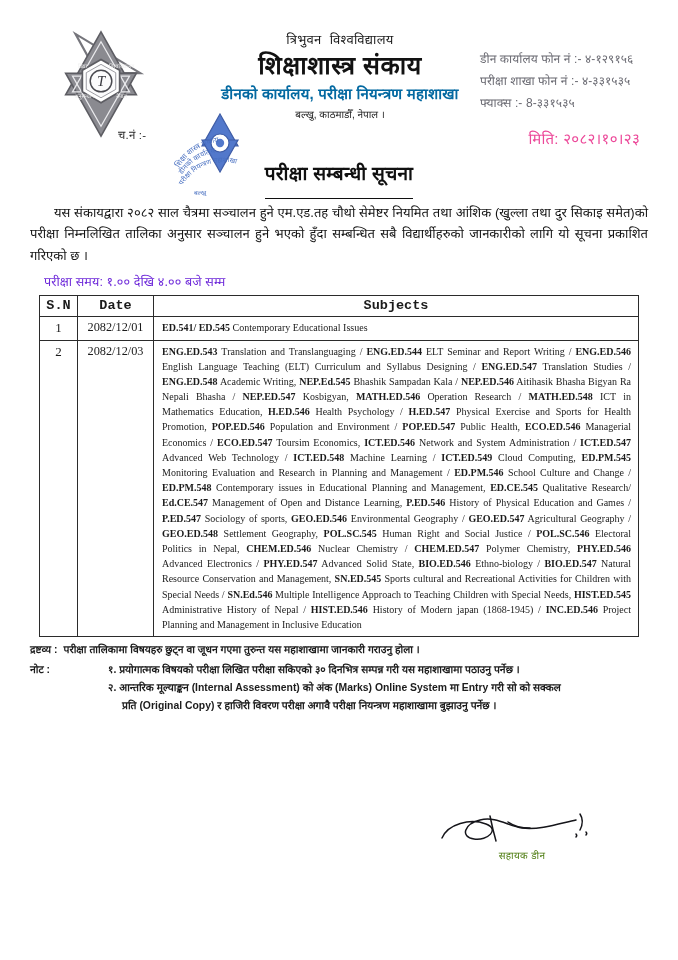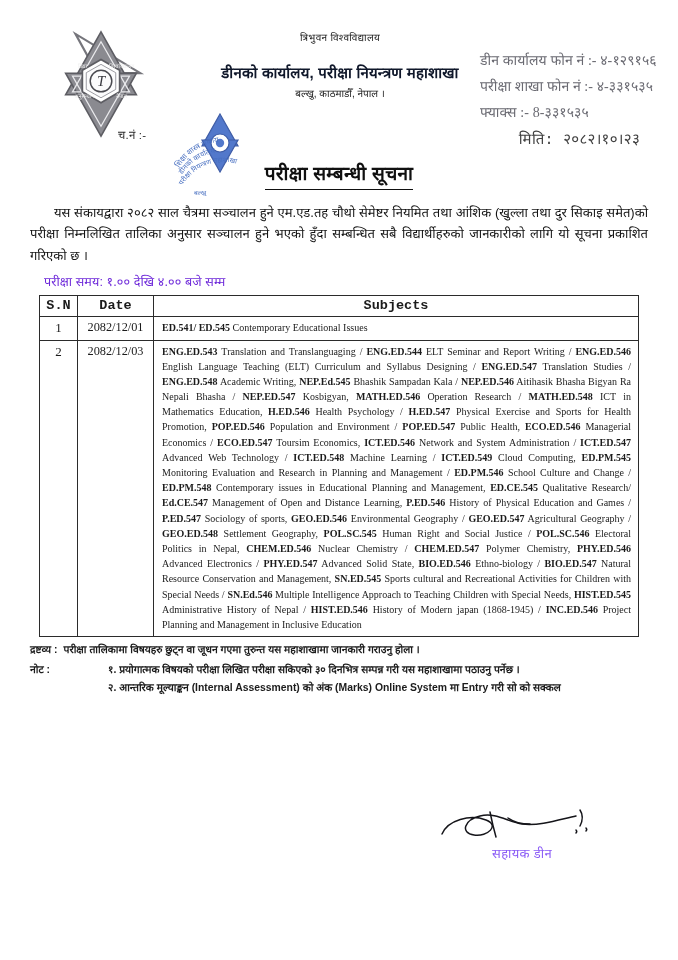--- a/index.html
+++ b/index.html
@@ -41,68 +41,68 @@
     letter-spacing: .2px;
   }
 
   .head-center {
     position: absolute;
     left: 175px; top: 30px;
     width: 330px;
     text-align: center;
   }
   .univ {
-    font-size: 10px;
+    font-size: 13px;
     color: #1a1a1a;
     letter-spacing: .3px;
     margin-bottom: 2px;
-    font-family: Liberation Sans, sans-serif;
+    font-family: Liberation Mono, monospace;
   }
   .faculty {
     font-size: 25px;
     font-weight: bold;
     letter-spacing: .5px;
     line-height: 1.22;
     color: #121212;
     font-family: "Liberation Sans", sans-serif;
   }
   .office {
     font-size: 15px;
     font-weight: bold;
-    margin-top: 18px;
-    color: #0f172a;
+    margin-top: 2px;
+    color: #0369a1;
     letter-spacing: .2px;
     font-family: "Liberation Sans", sans-serif;
     text-align: center;
   }
   .address {
     font-size: 10px;
     margin-top: 4px;
     color: #222;
     font-family: "Liberation Sans", sans-serif;
   }
 
   .contacts {
     position: absolute;
     right: 16px; top: 48px;
     width: 182px;
-    font-family: Liberation Serif, serif;
-    font-size: 14px;
+    font-family: Liberation Sans, sans-serif;
+    font-size: 12px;
     color: #6a6a72;
     line-height: 1.85;
     letter-spacing: .1px;
   }
   .contacts div { white-space: nowrap; }
 
   .date-line {
     position: absolute;
     right: 38px; top: 128px;
     font-size: 15px;
-    font-family: Liberation Mono, monospace;
-    color: #404040;
+    font-family: Liberation Sans, sans-serif;
+    color: #ec4899;
     letter-spacing: .3px;
   }
 
   
   .stamp {
     position: absolute;
     left: 168px; top: 108px;
     width: 112px; height: 88px;
     pointer-events: none;
   }
@@ -113,21 +113,21 @@
     left: 0; right: 0; top: 160px;
     text-align: center;
     font-size: 19px;
     font-weight: bold;
     font-family: "Liberation Sans", sans-serif;
     color: #101010;
     letter-spacing: .3px;
   }
   .notice-title span {
     border-bottom: 1.4px solid #101010;
-    padding-bottom: 5px;
+    padding-bottom: 14px;
   }
 
   
   .intro {
     margin: 0 30px 0 30px;
     padding-top: 12px;
     font-size: 13px;
     font-family: "Liberation Sans", sans-serif;
     line-height: 1.65;
     text-align: justify;
@@ -213,22 +213,22 @@
   
   .sig-block {
     position: absolute;
     right: 56px; bottom: 98px;
     width: 200px;
     text-align: center;
   }
   .sig-svg { width: 185px; height: 46px; display:block; margin: 0 auto -6px auto; }
   .sig-label {
     font-family: "Liberation Sans", sans-serif;
-    font-size: 13px;
-    color: #8b5cf6;
+    font-size: 10px;
+    color: #4d7c0f;
     letter-spacing: .3px;
   }
 </style>
 </head>
 <body>
 
 <div class="page">
 
   <div class="header">
 
@@ -255,20 +255,21 @@
           <text x="43" y="71">अनुसन्धान</text>
           <text x="81" y="71">नेपाल</text>
         </g>
       </svg>
     </div>
 
     <div class="chalani">च.नं :-</div>
 
     <div class="head-center">
       <div class="univ">त्रिभुवन विश्वविद्यालय</div>
+      <div class="faculty">शिक्षाशास्त्र संकाय</div>
       <div class="office">डीनको कार्यालय, परीक्षा नियन्त्रण महाशाखा</div>
       <div class="address">बल्खु, काठमाडौँ, नेपाल ।</div>
     </div>
 
     <div class="contacts">
       <div>डीन कार्यालय फोन नं :- ४-१२९१५६</div>
       <div>परीक्षा शाखा फोन नं  :- ४-३३१५३५</div>
       <div>फ्याक्स :-  8-३३१५३५</div>
     </div>
 
@@ -339,20 +340,21 @@
       <span class="note-lbl">द्रष्टव्य :</span>
       <span class="note-txt">परीक्षा तालिकामा विषयहरु छुट्न वा जूधन गएमा तुरुन्त यस महाशाखामा जानकारी गराउनु होला ।</span>
     </div>
     <div class="note-row" style="margin-top:4px;gap:44px;">
       <span class="note-lbl w">नोट :</span>
       <span class="note-txt">
         <span>१. प्रयोगात्मक विषयको परीक्षा लिखित परीक्षा सकिएको ३० दिनभित्र सम्पन्न गरी यस महाशाखामा पठाउनु पर्नेछ ।</span>
         <div class="note-sub">
           <span>२. आन्तरिक मूल्याङ्कन (Internal Assessment) को अंक (Marks) Online System मा Entry गरी सो को सक्कल</span>
         </div>
+        <div class="note-cont">प्रति (Original Copy) र हाजिरी विवरण परीक्षा अगावै परीक्षा नियन्त्रण महाशाखामा बुझाउनु पर्नेछ ।</div>
       </span>
     </div>
   </div>
 
 
   <div class="sig-block">
     <svg class="sig-svg" viewBox="0 0 185 46">
       <g fill="none" stroke="#15151a" stroke-width="1.5" stroke-linecap="round">
         <path d="M12,30 C18,16 40,10 56,16 C70,21 58,33 44,31 C30,29 34,16 50,12
                  C66,8 78,18 92,20 C110,22 128,16 146,12"></path>

